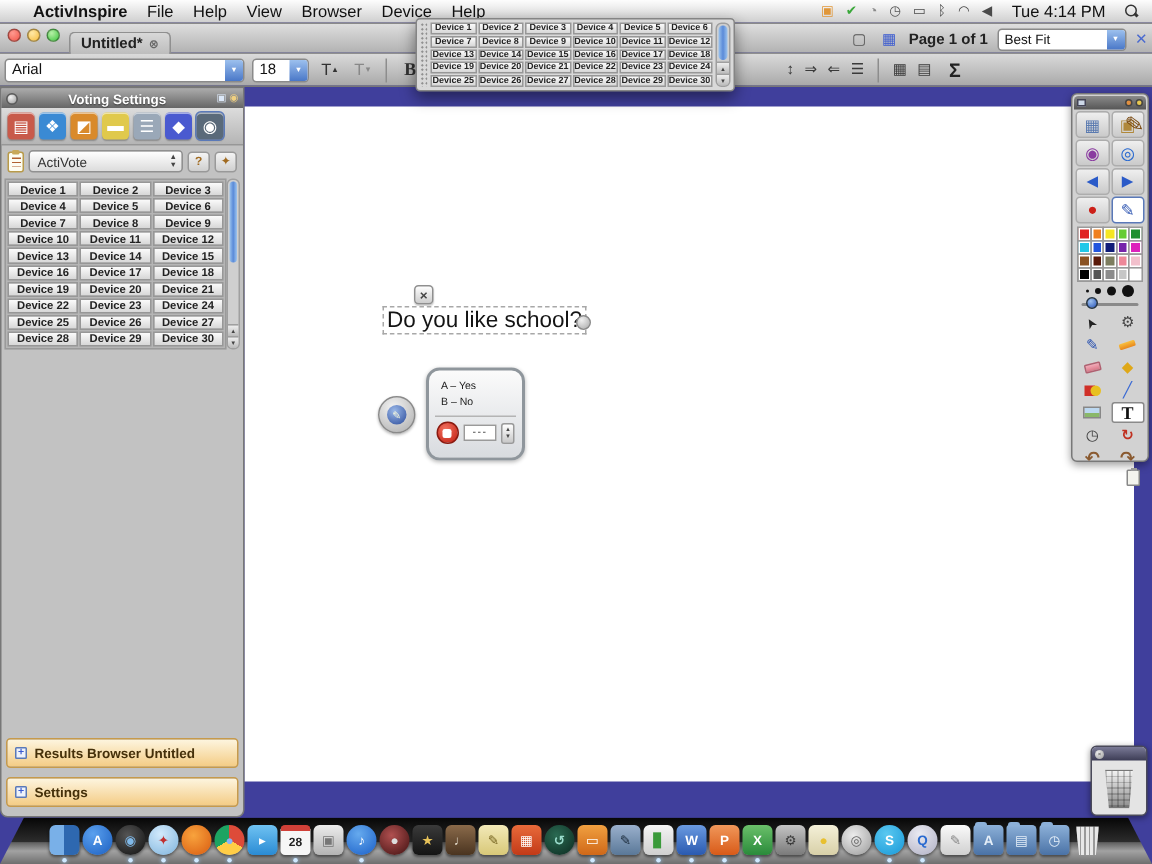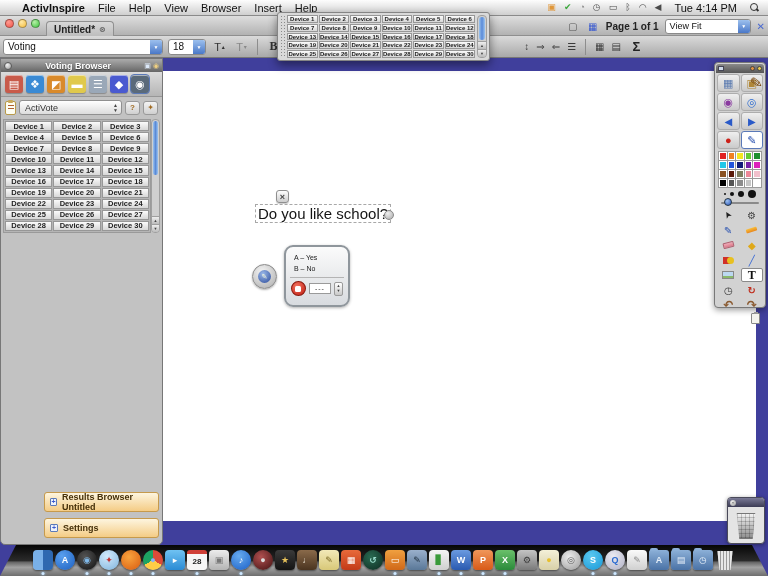--- a/index.html
+++ b/index.html
@@ -72,21 +72,21 @@
 .section-header{margin:4px 3px 2px 3px;height:15px;border:1px solid #c69a4c;border-radius:3px;background:linear-gradient(#fdf5df,#f4cc85);display:flex;align-items:center;justify-content:center;font-size:9px;font-weight:bold;color:#45300a;}
 .activote-row{display:flex;align-items:center;gap:3px;padding:2px 4px;height:21px;}
 .clipboard{width:11px;height:14px;background:#fdfdf2;border:1px solid #b89a4a;border-radius:2px;position:relative;}
 .clipboard::before{content:"";position:absolute;left:2px;top:-2px;width:5px;height:3px;background:#c8a858;border-radius:1px;}
 .clipboard::after{content:"";position:absolute;left:2px;top:3px;width:6px;height:6px;background:repeating-linear-gradient(#b06030 0 1px,transparent 1px 3px);}
 .atype-select{flex:1;height:15px;background:linear-gradient(#fff,#dcdcdc);border:1px solid #909090;border-radius:3px;display:flex;align-items:center;font-size:9px;color:#333;padding-left:5px;}
 .stepper-glyphs{margin-left:auto;margin-right:3px;font-size:5px;color:#444;display:flex;flex-direction:column;line-height:.9;}
 .mini-btn{width:15px;height:14px;border:1px solid #999;border-radius:3px;background:linear-gradient(#f4f4f4,#cfcfcf);display:flex;align-items:center;justify-content:center;font-size:8px;color:#a06a20;font-weight:bold;}
 .table-wrap{display:flex;margin:1px 2px 0 2px;height:114px;}
 .panel-grid{flex:1;display:grid;grid-template-columns:repeat(3,1fr);grid-auto-rows:1fr;gap:1px;background:#b5b5b5;border:1px solid #9a9a9a;padding:1px;}
-.expand-bar{position:absolute;left:3px;right:3px;height:20px;border:1px solid #c69a4c;border-radius:3px;background:linear-gradient(#fdf5df,#f4cc85);display:flex;align-items:center;gap:5px;padding:0 5px;font-size:9px;font-weight:bold;color:#45300a;margin-left:40px;}
+.expand-bar{position:absolute;left:3px;right:3px;height:20px;border:1px solid #c69a4c;border-radius:3px;background:linear-gradient(#fdf5df,#f4cc85);display:flex;align-items:center;gap:5px;padding:0 5px;font-size:9px;font-weight:bold;color:#45300a;}
 .results-bar{bottom:32px;}
 .settings-bar{bottom:6px;}
 .plus-box{width:8px;height:8px;border:1px solid #5a79b8;background:#eef2fa;color:#3a5ad0;font-size:7px;line-height:6px;text-align:center;border-radius:1px;}
 
 
 .page{position:absolute;left:163px;top:71px;width:593px;height:450px;background:#fff;z-index:1;}
 .close-x{position:absolute;left:113px;top:119px;width:13px;height:13px;border:1px solid #8f8f8f;border-radius:3px;background:linear-gradient(#fefefe,#cdcdcd);display:flex;align-items:center;justify-content:center;font-size:9px;font-weight:bold;color:#444;box-shadow:0 1px 1px rgba(0,0,0,.2);}
 .question{position:absolute;left:92px;top:133px;font-size:15px;color:#141414;border:1px dashed #a8a8a8;padding:0 2px;white-space:nowrap;background:#fff;}
 .handle{position:absolute;left:221px;top:139px;width:10px;height:10px;border-radius:50%;border:1px solid #8a8a8a;background:radial-gradient(circle at 35% 30%,#f0f0f0,#aaa);}
 .activote-badge{position:absolute;left:89px;top:193px;width:25px;height:25px;border-radius:50%;border:1px solid #8a8a8a;background:radial-gradient(circle at 40% 30%,#f4f4f4,#ababab);box-shadow:0 1px 2px rgba(0,0,0,.3);display:flex;align-items:center;justify-content:center;}
@@ -162,21 +162,21 @@
 </head>
 <body>
 
 <div class="menubar">
   <span class="apple"></span>
   <span class="app-name">ActivInspire</span>
   <span class="menu-item">File</span>
   <span class="menu-item">Help</span>
   <span class="menu-item">View</span>
   <span class="menu-item">Browser</span>
-  <span class="menu-item">Insert</span>
+  <span class="menu-item">Device</span>
   <span class="menu-item">Help</span>
   <span class="mb-right">
     <span class="sicon" style="color: rgb(224, 151, 58);">▣</span>
       <span class="sicon" style="color: rgb(58, 168, 58);">✔</span>
       <span class="sicon" style="color: rgb(138, 138, 138);">◔</span>
       <span class="sicon" style="color: rgb(90, 90, 90);">◷</span>
       <span class="sicon" style="color: rgb(74, 74, 74);">▭</span>
       <span class="sicon" style="color: rgb(74, 74, 74);">ᛒ</span>
       <span class="sicon" style="color: rgb(74, 74, 74);">◠</span>
       <span class="sicon" style="color: rgb(74, 74, 74);">◀</span>
@@ -193,30 +193,30 @@
   </div>
   <div class="doc-tab">
     <span>Untitled*</span>
     <span class="tab-close">⊗</span>
   </div>
   <div class="ta-right">
     <span class="ta-ic">▢</span>
     <span class="ta-ic blue">▦</span>
     <span class="page-label">Page 1 of 1</span>
     <span class="zoom-combo">
-      <span>View Fit</span>
+      <span>Best Fit</span>
       <span class="combo-arrow">▼</span>
     </span>
     <span class="fit-x">✕</span>
   </div>
 </div>
 
 <div class="toolbar">
   <span class="combo font-combo">
-    <span>Voting</span>
+    <span>Arial</span>
     <span class="combo-arrow">▼</span>
   </span>
   <span class="combo size-combo">
     <span>18</span>
     <span class="combo-arrow">▼</span>
   </span>
   <span class="tbtn tsz">
       <span>T</span>
       <sup>▴</sup>
     </span>
@@ -278,21 +278,21 @@
     <div class="varrows">
       <span class="varrow">▲</span>
       <span class="varrow">▼</span>
     </div>
   </div>
 </div>
 
 <div class="panel">
   <div class="panel-title">
     <span class="pt-btn"></span>
-    <span class="pt-text">Voting Browser</span>
+    <span class="pt-text">Voting Settings</span>
     <span class="pt-mini">▣</span>
     <span class="pt-mini" style="color:#f0d080">◉</span>
   </div>
   <div class="browser-bar">
     <span class="bicon" style="background: rgb(200, 90, 74);">
         <span>▤</span>
       </span>
       <span class="bicon" style="background: rgb(58, 138, 212);">
         <span>❖</span>
       </span>

